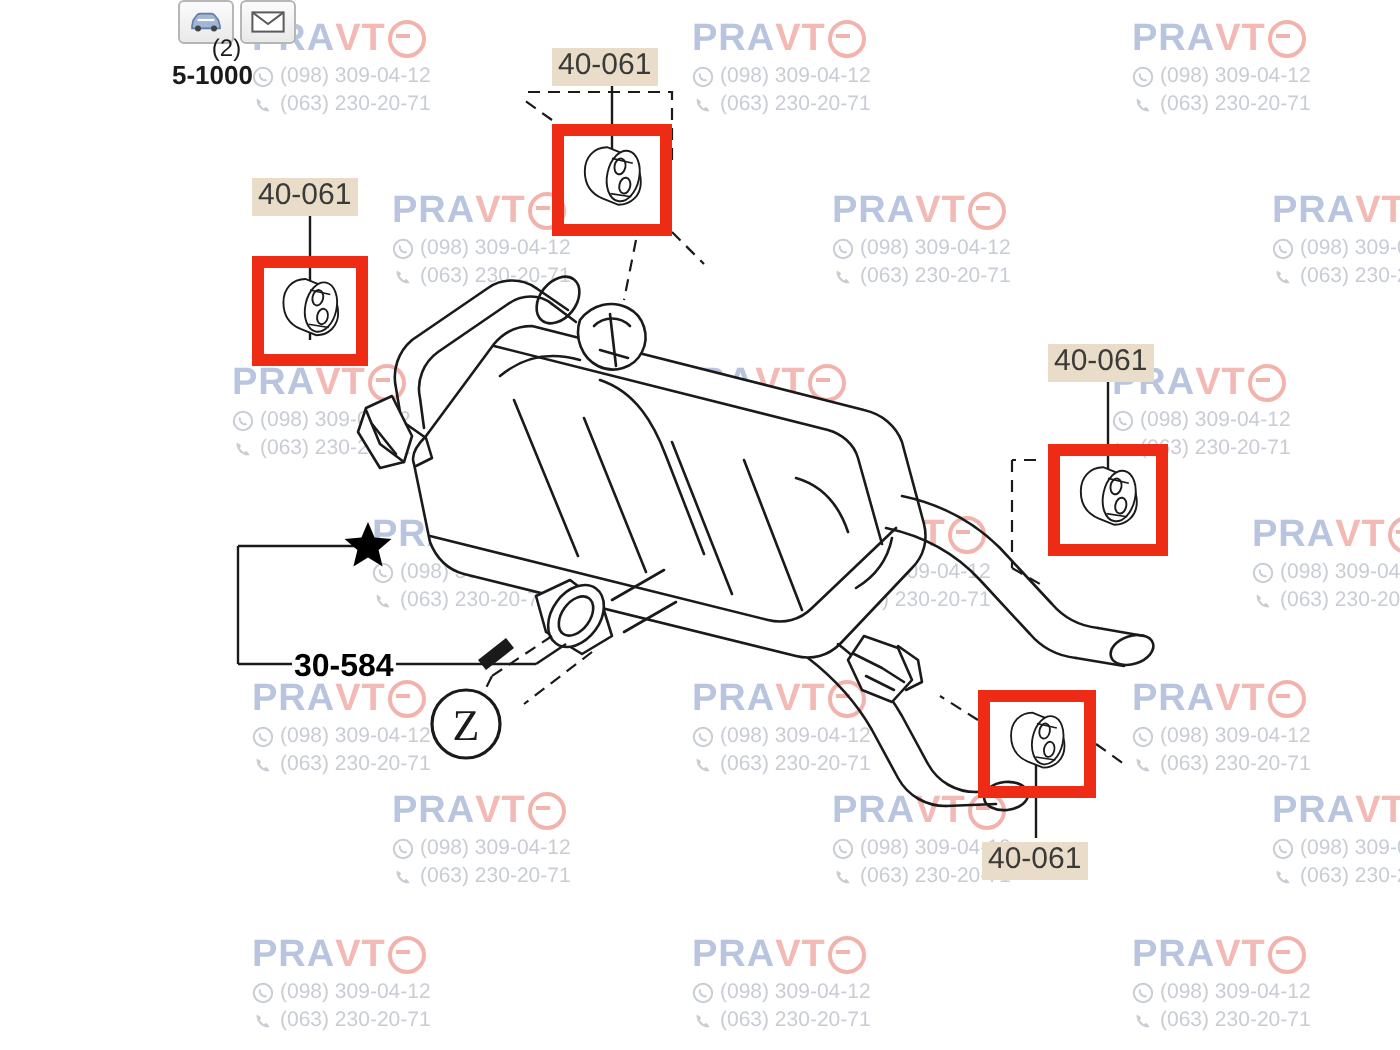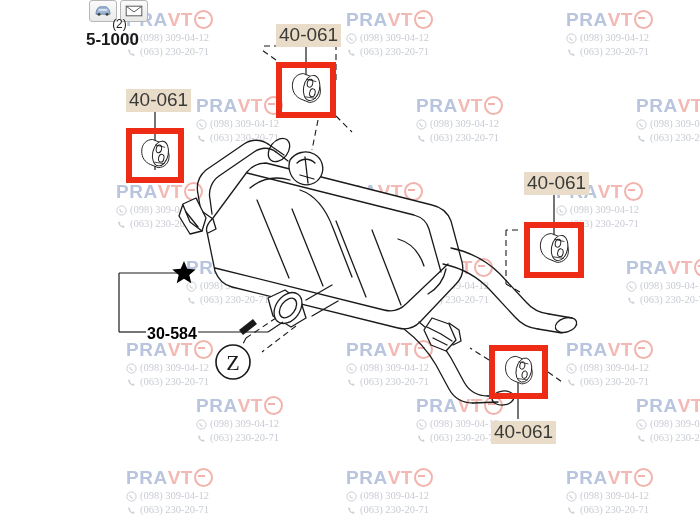--- a/index.html
+++ b/index.html
@@ -59,21 +59,20 @@
     width: 7px; height: 2px;
     background: #f3b3ad;
   }
   .wm-phone {
     font-size: 10.5px;
     color: #c8ccd4;
     line-height: 1.35;
     display: flex;
     align-items: center;
     white-space: nowrap;
-    font-family: Liberation Serif, serif;
   }
   .wm-ico {
     display: inline-block;
     width: 11px; height: 11px;
     margin-right: 3px;
     flex: 0 0 auto;
     position: relative;
   }
   .wm-ico svg { display: block; }
 
@@ -94,21 +93,21 @@
     z-index: 20;
     background: transparent;
   }
 
   
   .part-label {
     position: absolute;
     z-index: 30;
     background: #e9ddc9;
     color: #3a3a38;
-    font-size: 19px;
+    font-size: 15px;
     font-family: "Liberation Sans", sans-serif;
     padding: 1px 3px;
     line-height: 1.1;
     white-space: nowrap;
   }
   .plain-label {
     position: absolute;
     z-index: 30;
     color: #000000;
     font-size: 16px;
@@ -143,21 +142,21 @@
     color: #1a1a1a;
     white-space: nowrap;
   }
   #header-sub {
     font-size: 12px;
     text-align: center;
     line-height: 1;
     margin-left: 14px;
   }
   #header-main {
-    font-size: 17px;
+    font-size: 13px;
     font-weight: bold;
     line-height: 1.1;
     margin-top: 1px;
   }
 </style>
 </head>
 <body>
 
 <div id="page">
 

